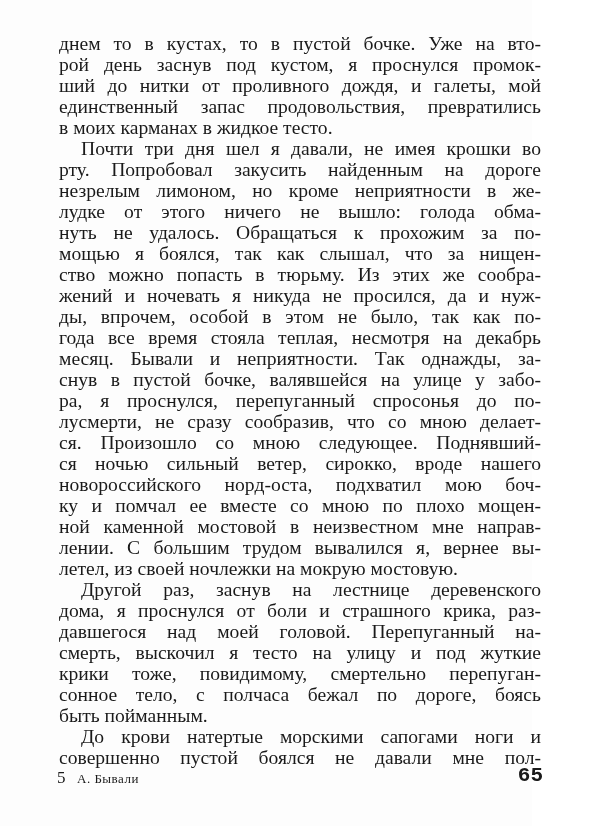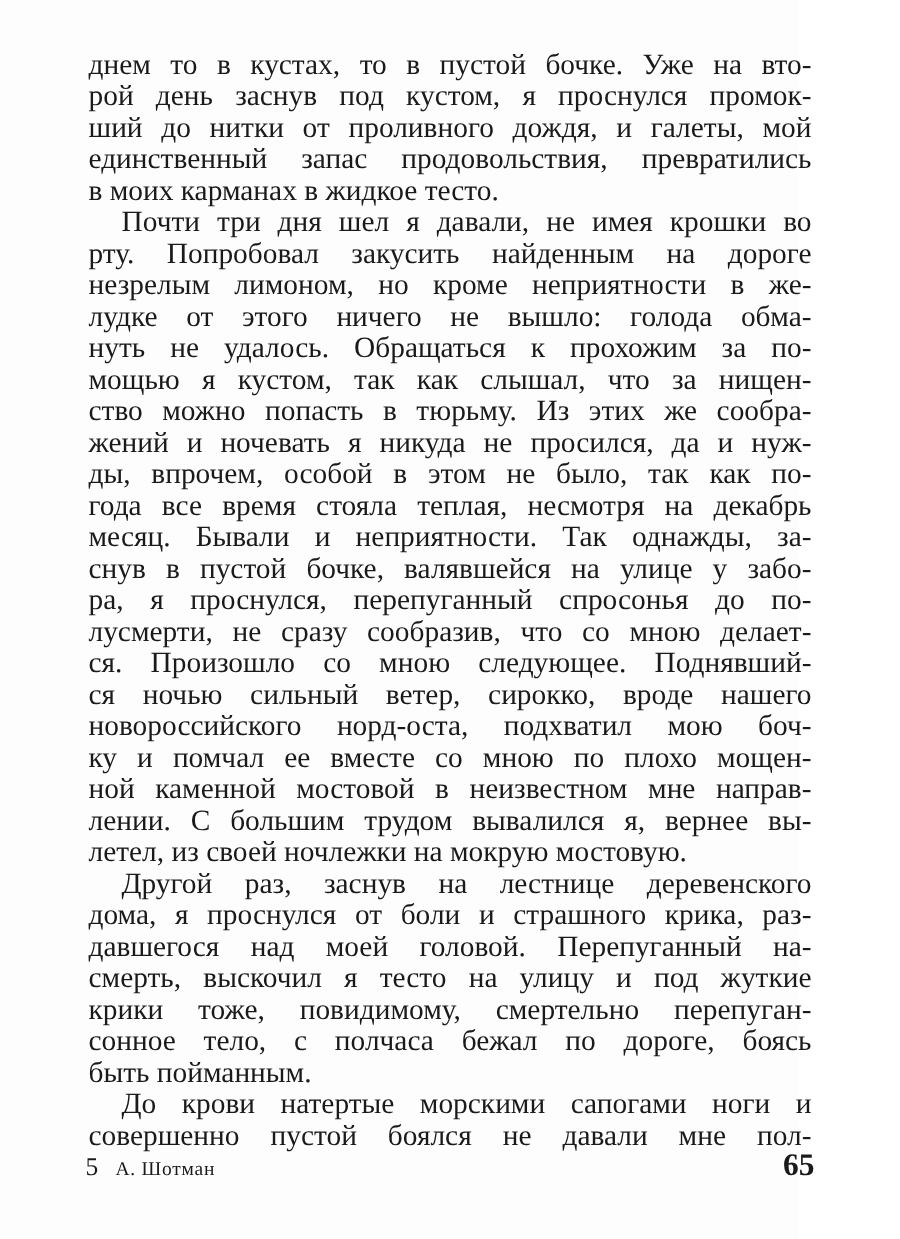--- a/index.html
+++ b/index.html
@@ -20,39 +20,39 @@
   .line.indent { padding-left: 22px; }
   .footer {
     position: absolute; left: 57px; top: 764px; width: 486px; height: 24px;
     font-family: "Liberation Serif", "DejaVu Serif", serif; color: #1a1a1a;
   }
   .signature { position: absolute; left: 0; top: 4px; font-size: 14px; letter-spacing: 1px; }
   .signature .num { font-size: 17px; margin-right: 6px; }
   .signature .auth { font-size: 13px; letter-spacing: 0.5px; }
   .page-number {
     position: absolute; right: 0; top: 0; font-size: 21px; font-weight: bold;
-    font-family: Liberation Serif, serif;
+    font-family: Liberation Mono, monospace;
   }
 </style>
 </head>
 <body>
 
 <div class="page">
   <div class="text-block" id="text-block">
       <span class="line">днем то в кустах, то в пустой бочке. Уже на вто-</span>
       <span class="line">рой день заснув под кустом, я проснулся промок-</span>
       <span class="line">ший до нитки от проливного дождя, и галеты, мой</span>
       <span class="line">единственный запас продовольствия, превратились</span>
       <span class="line last">в моих карманах в жидкое тесто.</span>
       <span class="line indent">Почти три дня шел я давали, не имея крошки во</span>
       <span class="line">рту. Попробовал закусить найденным на дороге</span>
       <span class="line">незрелым лимоном, но кроме неприятности в же-</span>
       <span class="line">лудке от этого ничего не вышло: голода обма-</span>
       <span class="line">нуть не удалось. Обращаться к прохожим за по-</span>
-      <span class="line">мощью я кустом, так как слышал, что за нищен-</span>
+      <span class="line">мощью я боялся, так как слышал, что за нищен-</span>
       <span class="line">ство можно попасть в тюрьму. Из этих же сообра-</span>
       <span class="line">жений и ночевать я никуда не просился, да и нуж-</span>
       <span class="line">ды, впрочем, особой в этом не было, так как по-</span>
       <span class="line">года все время стояла теплая, несмотря на декабрь</span>
       <span class="line">месяц. Бывали и неприятности. Так однажды, за-</span>
       <span class="line">снув в пустой бочке, валявшейся на улице у забо-</span>
       <span class="line">ра, я проснулся, перепуганный спросонья до по-</span>
       <span class="line">лусмерти, не сразу сообразив, что со мною делает-</span>
       <span class="line">ся. Произошло со мною следующее. Поднявший-</span>
       <span class="line">ся ночью сильный ветер, сирокко, вроде нашего</span>
@@ -67,17 +67,17 @@
       <span class="line">смерть, выскочил я тесто на улицу и под жуткие</span>
       <span class="line">крики тоже, повидимому, смертельно перепуган-</span>
       <span class="line">сонное тело, с полчаса бежал по дороге, боясь</span>
       <span class="line last">быть пойманным.</span>
       <span class="line indent">До крови натертые морскими сапогами ноги и</span>
       <span class="line">совершенно пустой боялся не давали мне пол-</span>
     </div>
   <div class="footer">
     <span class="signature">
       <span class="num">5</span>
-      <span class="auth">А. Шотман</span>
+      <span class="auth">А. Бывали</span>
     </span>
     <span class="page-number">65</span>
   </div>
 </div>
 
 </body></html>

